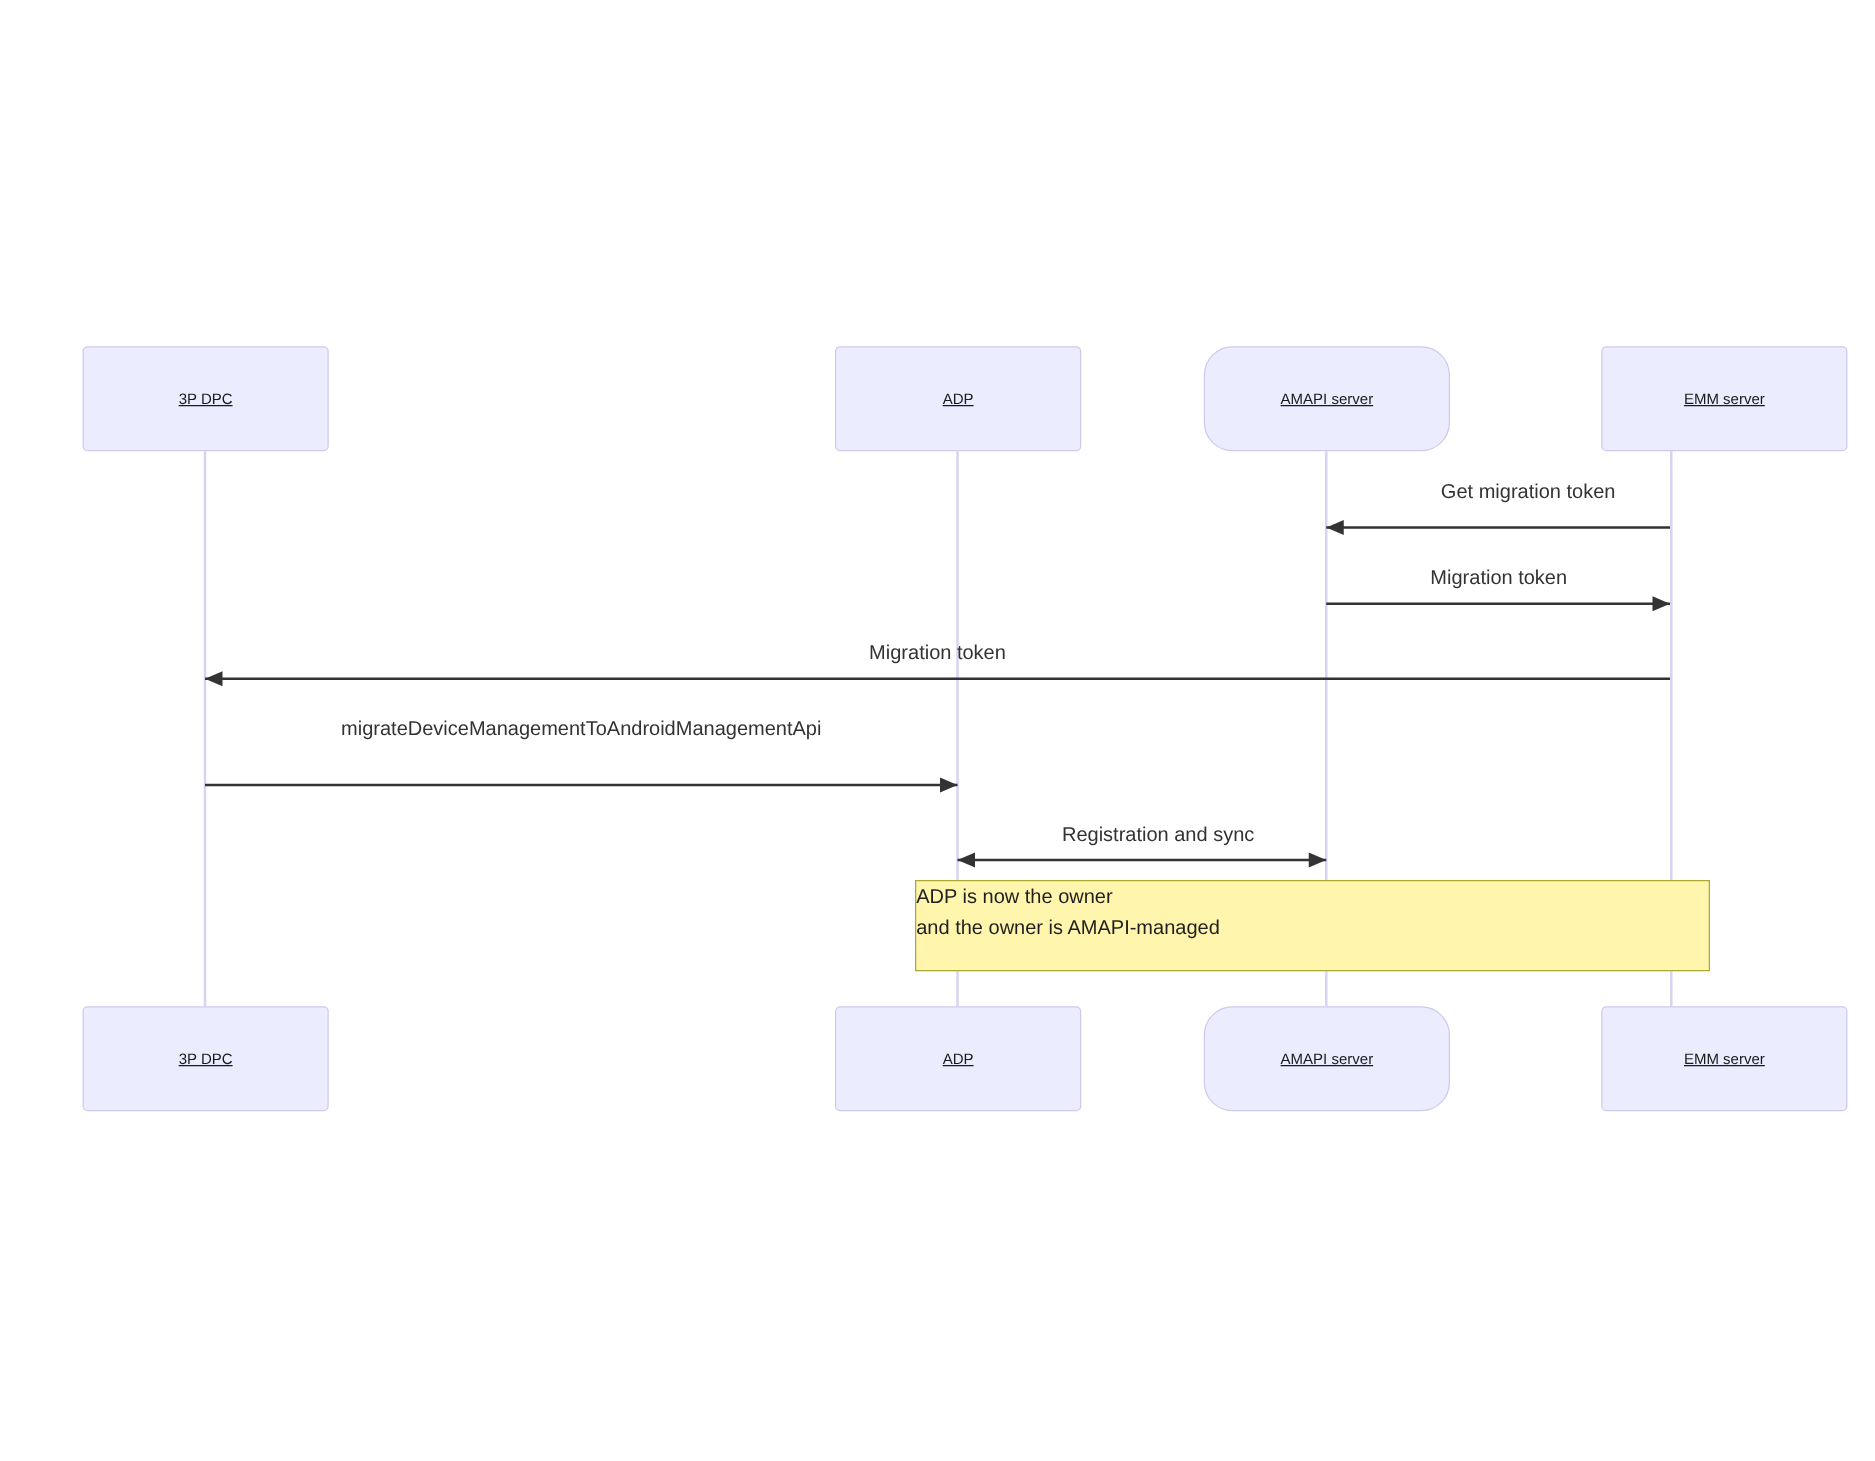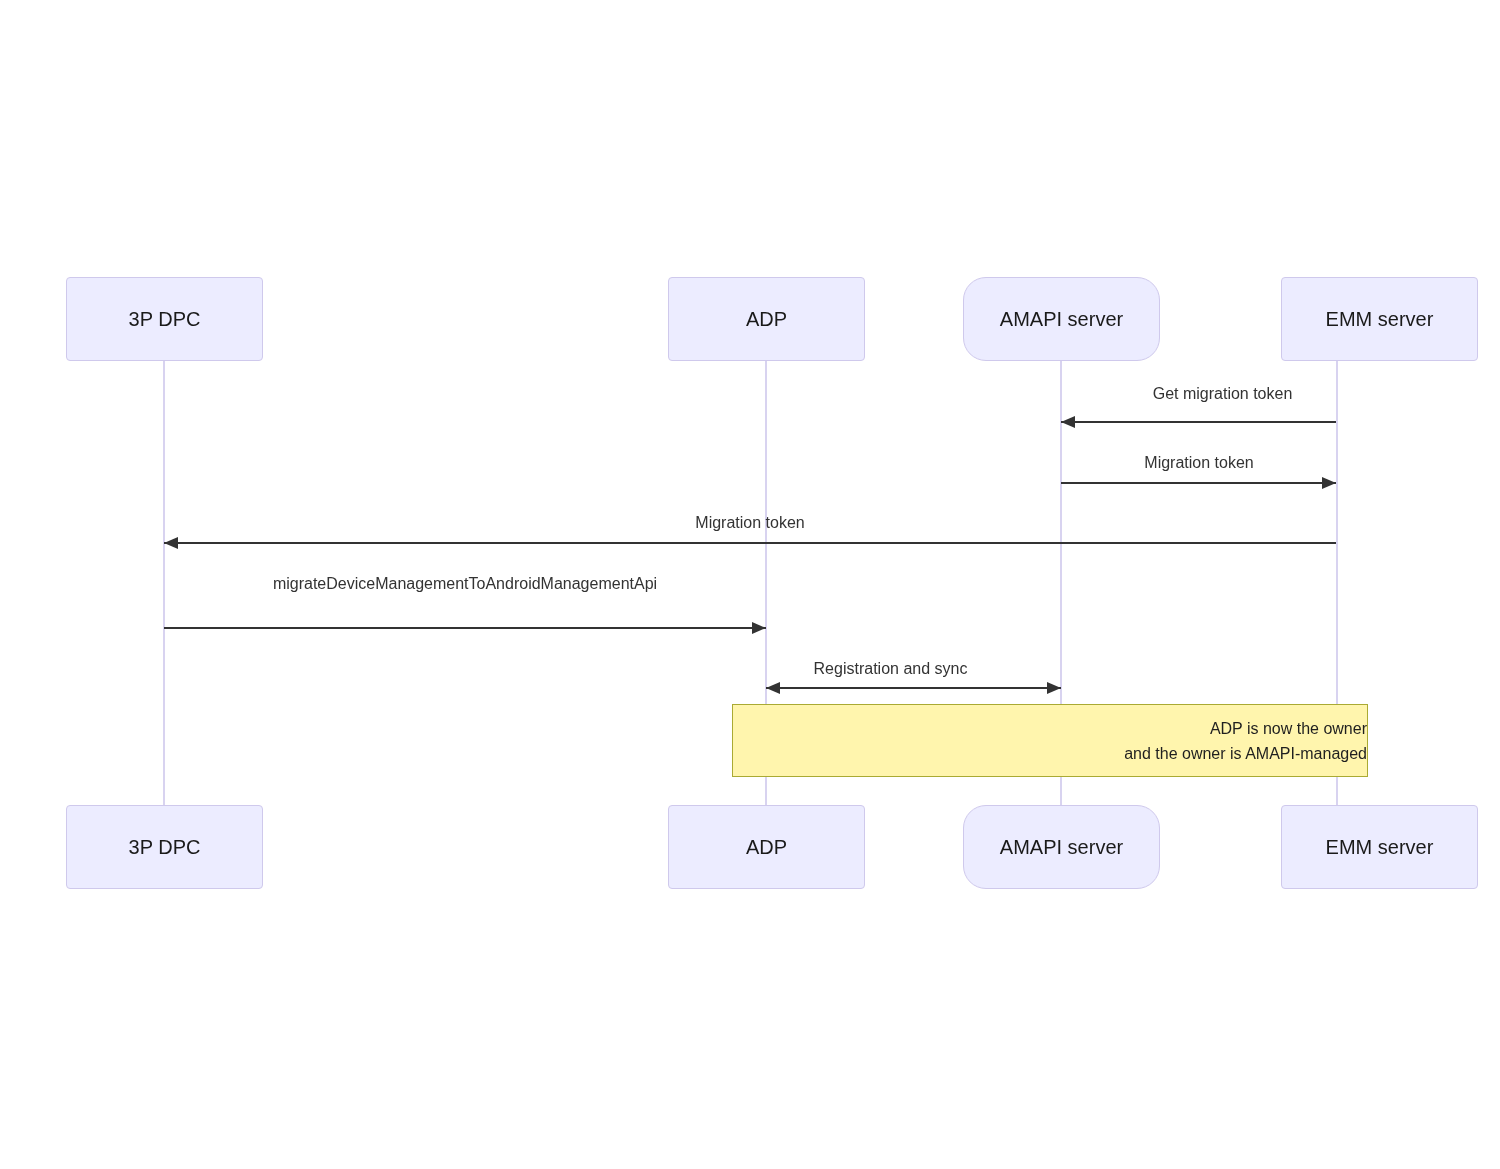--- a/index.html
+++ b/index.html
@@ -27,23 +27,24 @@
   .actor {
     position: absolute;
     width: 197px;
     height: 84px;
     background: #ececff;
     border: 1px solid #cfc9ec;
     border-radius: 4px;
     display: flex;
     align-items: center;
     justify-content: center;
-    font-size: 20px;
+    font-size: 12px;
     color: #1a1a1a;
     box-sizing: border-box;
+    text-decoration: underline;
   }
   .actor.top { top: 277px; }
   .actor.bottom { top: 805px; }
   .ax0 { left: 66px; }
   .ax1 { left: 668px; }
   .ax2 { left: 963px; border-radius: 23px; }
   .ax3 { left: 1281px; }
   
   .msg-line {
     position: absolute;
@@ -70,25 +71,24 @@
   
   .note {
     position: absolute;
     left: 732px;
     top: 704px;
     width: 636px;
     height: 73px;
     background: #fff5ad;
     border: 1.5px solid #aaaa33;
     box-sizing: border-box;
-    text-align: right;
+    text-align: left;
     font-size: 16px;
     color: #1f1f1f;
     line-height: 25px;
-    padding-top: 11px;
   }
 </style>
 </head>
 <body>
 
 <div class="canvas">
 
   <div class="lifeline" style="left:163px"></div>
   <div class="lifeline" style="left:765px"></div>
   <div class="lifeline" style="left:1060px"></div>
@@ -114,21 +114,21 @@
 
   <div>
     <div class="msg-label" style="left:164px; top:572px; width:602px">
       <div>migrateDeviceManagementToAndroidManagementApi</div>
     </div>
     <div class="msg-line" style="left:164px; top:627px; width:602px"></div>
     <div class="arrowhead right" style="left:752px; top:622px"></div>
   </div>
 
   <div>
-    <div class="msg-label" style="left:740px; top:657px; width:301px">Registration and sync</div>
+    <div class="msg-label" style="left:776px; top:657px; width:301px">Registration and sync</div>
     <div class="msg-line" style="left:766px; top:687px; width:295px"></div>
     <div class="arrowhead left" style="left:766px; top:682px"></div>
     <div class="arrowhead right" style="left:1047px; top:682px"></div>
   </div>
 
   <div class="note">
     <div>ADP is now the owner</div>
     <div>and the owner is AMAPI-managed</div>
   </div>
 

